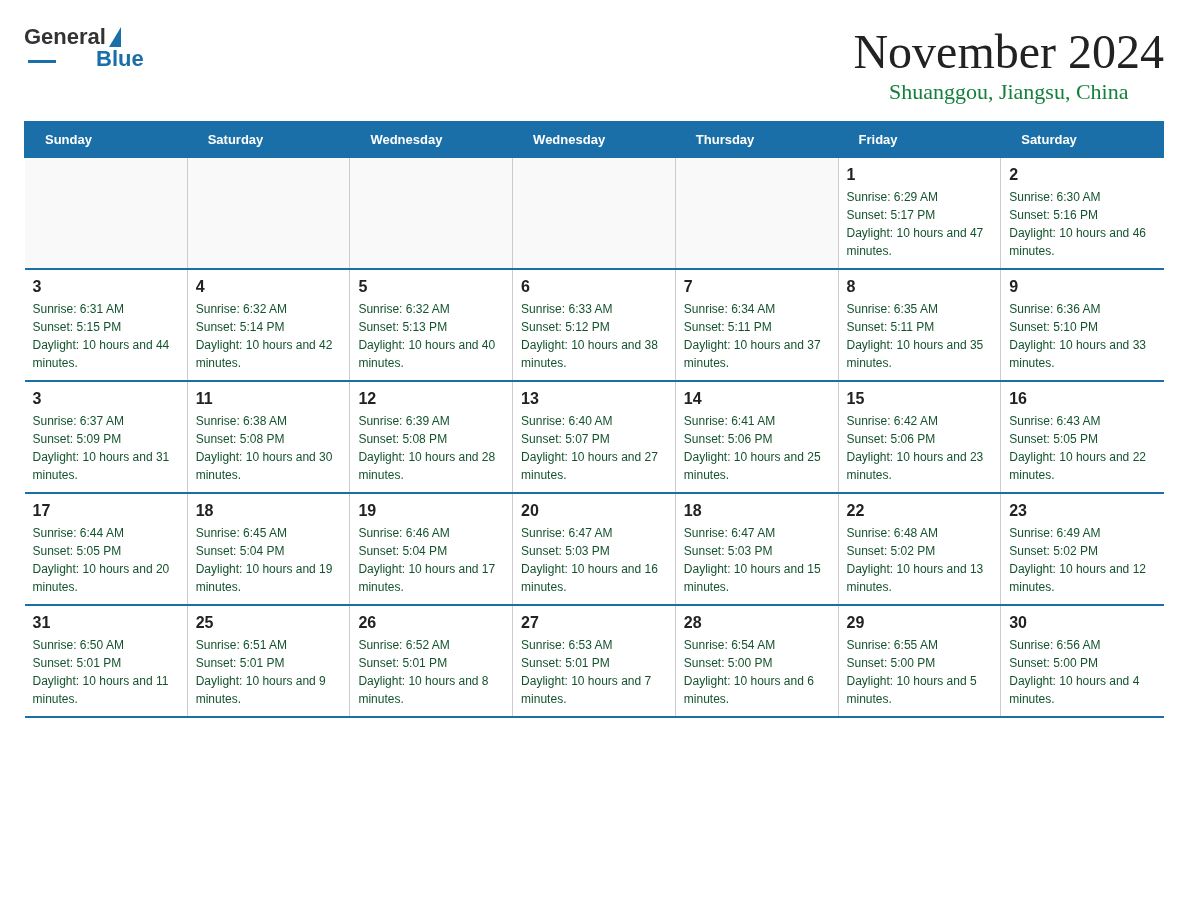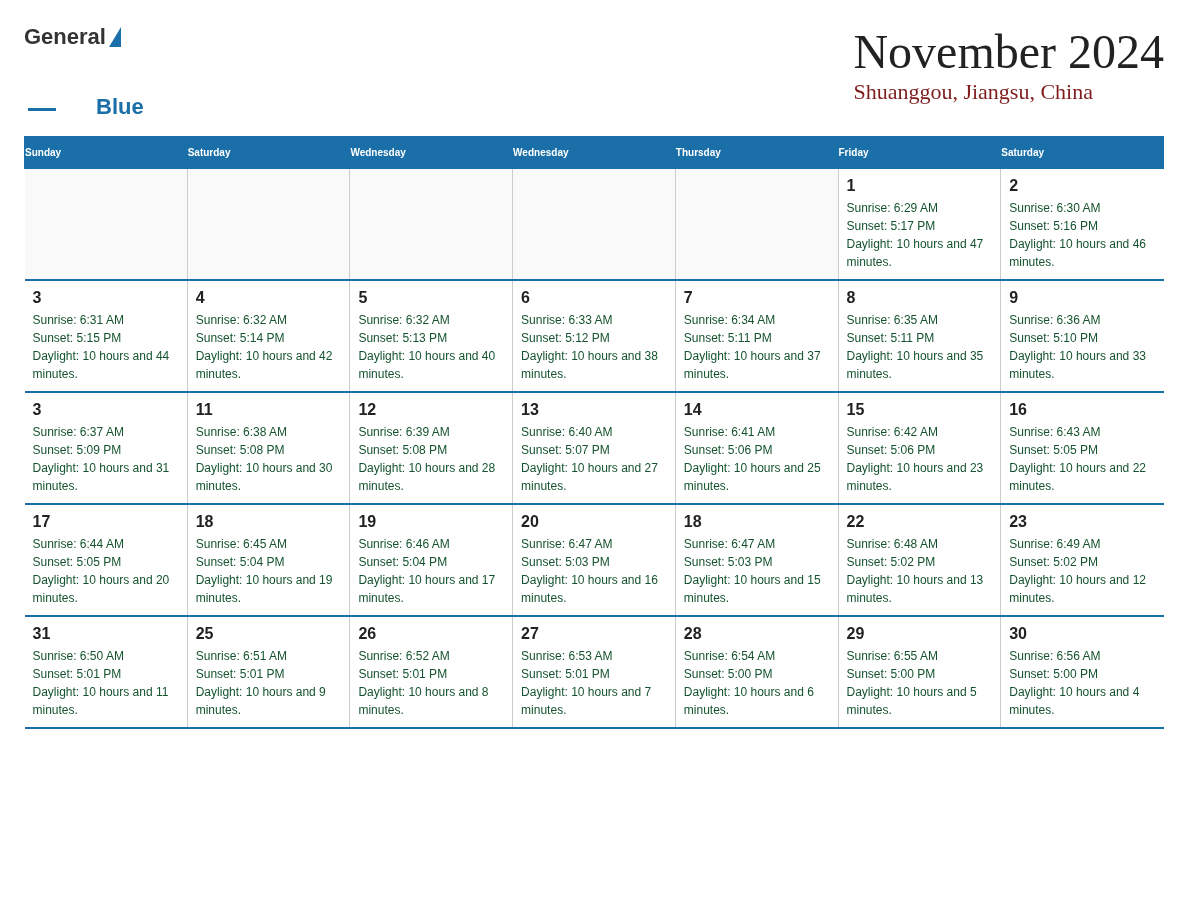--- a/index.html
+++ b/index.html
@@ -13,21 +13,20 @@
     .header {
       display: flex;
       justify-content: space-between;
       align-items: flex-start;
       margin-bottom: 16px;
     }
     .logo {
       display: flex;
       flex-direction: column;
       align-items: flex-start;
-      gap: 48px;
     }
     .logo-top {
       display: flex;
       align-items: center;
     }
     .logo-general {
       font-size: 22px;
       font-weight: bold;
       color: #333;
       font-family: Arial, sans-serif;
@@ -41,46 +40,46 @@
       margin-bottom: 0px;
     }
     .logo-bottom {
       font-size: 22px;
       font-weight: bold;
       color: #1a6fa8;
       margin-top: -4px;
       margin-left: 36px;
     }
     .title-section {
-      text-align: left;
+      text-align: center;
     }
     .month-title {
       font-size: 48px;
       font-weight: normal;
       color: #222;
       font-family: Georgia, serif;
     }
     .location {
       font-size: 22px;
-      color: #7f1d1d;
+      color: #15803d;
       font-family: Georgia, serif;
     }
     table {
       width: 100%;
       border-collapse: collapse;
       table-layout: fixed;
     }
     thead tr {
       background-color: #1a6fa8;
     }
     thead th {
       color: #fff;
-      font-size: 10px;
-      font-weight: bold;
-      padding: 10px 0;
+      font-size: 13px;
+      font-weight: bold;
+      padding: 10px 20px;
       text-align: left;
       border: 1px solid #1a6fa8;
     }
     tbody tr {
       border-bottom: 2px solid #1a6fa8;
     }
     tbody td {
       vertical-align: top;
       padding: 8px;
       border-right: 1px solid #ccc;

